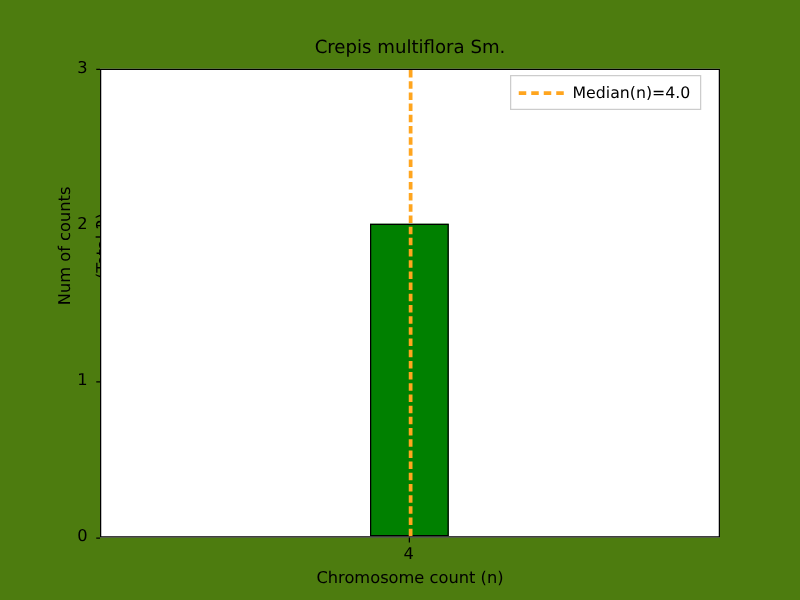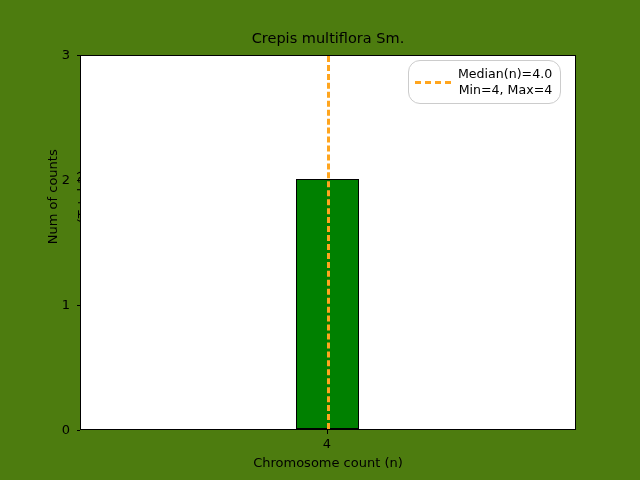--- a/index.html
+++ b/index.html
@@ -119,21 +119,21 @@
   }
 
   
   #legend {
     position: absolute;
     left: 408px;
     top: 60px;
     box-sizing: border-box;
     background: #ffffff;
     border: 1px solid #cccccc;
-    border-radius: 12px;
+    border-radius: 0;
     padding: 5px 8px 5px 6px;
     display: flex;
     align-items: center;
     gap: 7px;
   }
   #legend-sample {
     width: 36px;
     height: 0;
     border-top: 3px dashed #ffa51e;
     flex: 0 0 auto;
@@ -186,17 +186,16 @@
     <div class="xtick-mark" style="left: 327px; top: 430px;"></div>
     <div class="xtick-label" style="left: 327px; top: 436px;">4</div>
   </div>
 
   <div id="xlabel">Chromosome count (n)</div>
 
   <div id="legend">
     <div id="legend-sample"></div>
     <div id="legend-text">
       <span>Median(n)=4.0</span>
-      <span>Min=4, Max=4</span>
     </div>
   </div>
 
 </div>
 
 </body></html>

